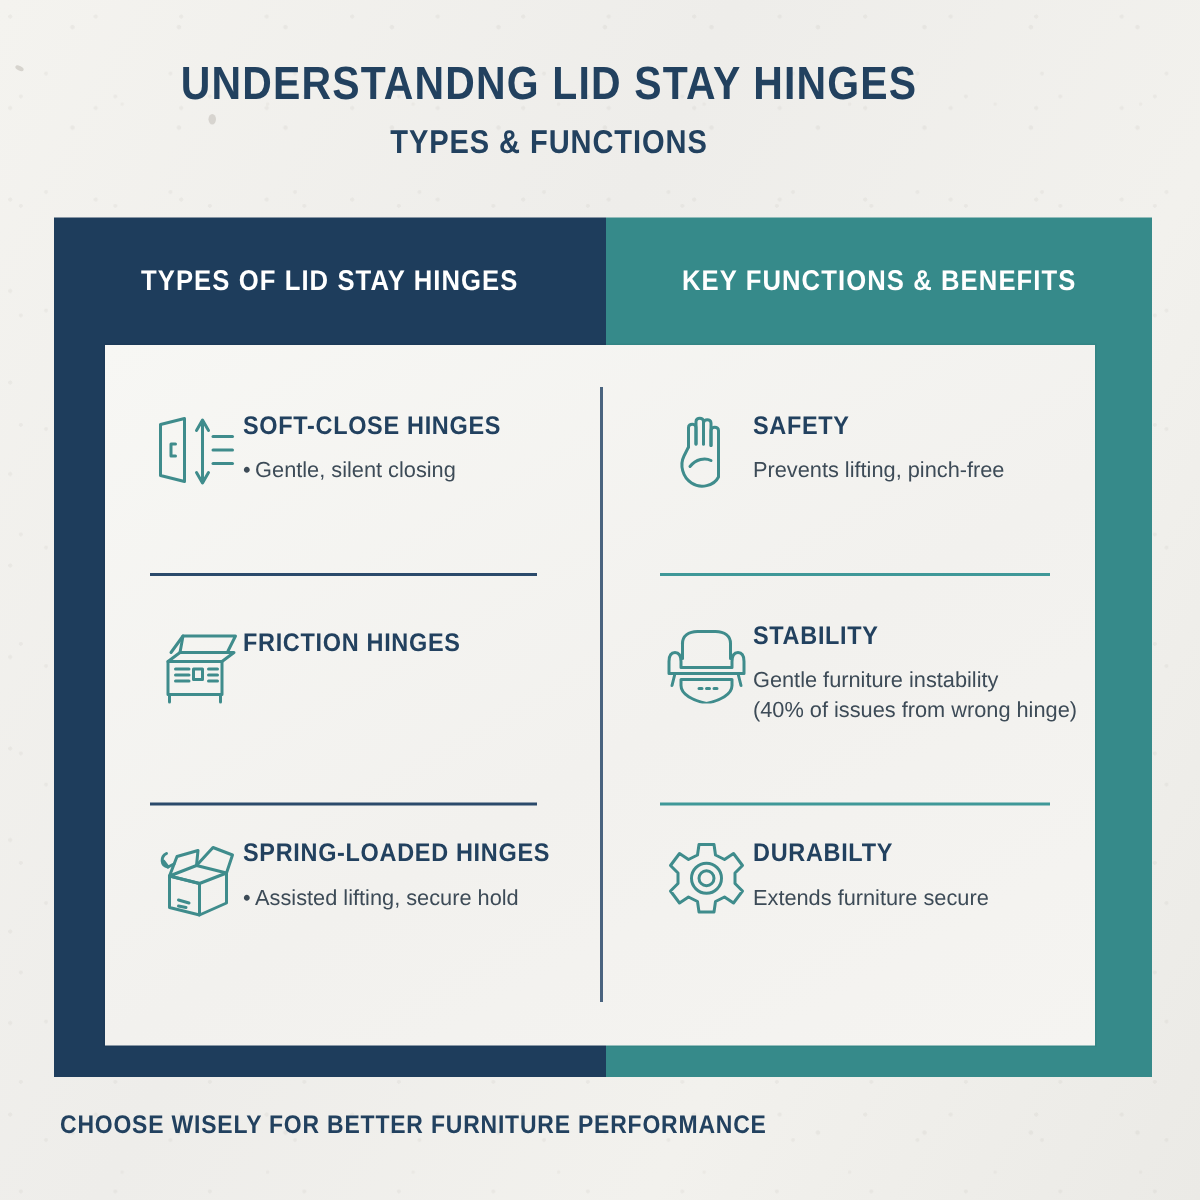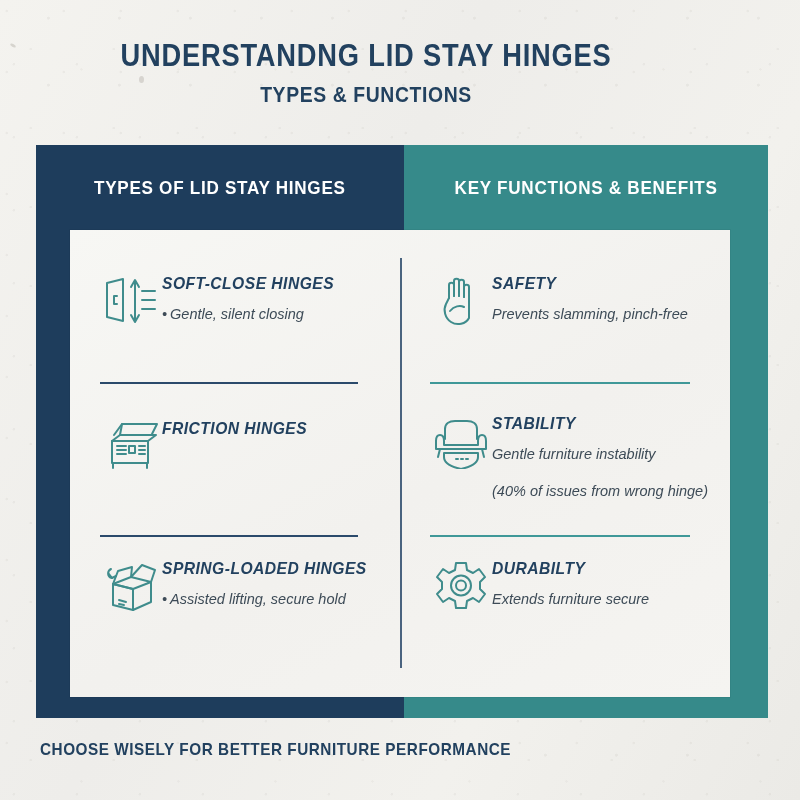--- a/index.html
+++ b/index.html
@@ -70,28 +70,28 @@
     background:linear-gradient(150deg,#f7f7f4 0%,#f2f1ee 55%,#f5f4f1 100%);
     box-shadow:0 0 0 1px rgba(0,0,0,.04);
   }
   #column-divider{
     position:absolute; left:330px; top:28px; width:2px; height:410px;
     background:#2b4a6b; opacity:.85;
   }
 
   .col{ position:absolute; top:0; width:330px; height:467px; }
   #col-types{ left:0; }
-  #col-functions{ left:330px; }
+  #col-functions{ left:340px; }
 
   .item{ position:absolute; display:flex; align-items:flex-start; }
   .icon-box{
     width:62px; min-width:62px; height:62px;
     display:flex; align-items:center; justify-content:center;
   }
-  .item-text{ padding-top:4px;font-style:italic; }
+  .item-text{ padding-top:4px; }
   .item-title{
     font-family:"Liberation Sans Narrow","Liberation Sans", sans-serif;
     font-size:17px; font-weight:bold; letter-spacing:.5px;
     color:#22415f; transform:scaleX(.92); transform-origin:left center;
     white-space:nowrap;
   }
   .item-desc{
     margin-top:11px;
     font-size:14.5px; color:#3d4b57; line-height:1.32;
     white-space:nowrap;
@@ -234,41 +234,41 @@
             <path d="M13 24 L13 11 C13 8, 18 8, 18 11 L18 22"></path>
             <path d="M18 22 L18 7 C18 4, 23 4, 23 7 L23 22"></path>
             <path d="M23 22 L23 8 C23 5, 28 5, 28 8 L28 23"></path>
             <path d="M28 23 L28 13 C28 10, 33 10, 33 13 L33 28"></path>
             <path d="M13 24 L10 30 C7 36, 9 44, 15 48 C21 52, 30 50, 33 44 L33 28"></path>
             <path d="M14 37 C18 32, 24 31, 28 33"></path>
           </svg>
         </div>
         <div class="item-text">
           <div class="item-title">SAFETY</div>
-          <div class="item-desc">Prevents slamming, pinch-free</div>
+          <div class="item-desc">Prevents lifting, pinch-free</div>
         </div>
       </div>
 
       <div class="row-divider div-teal" id="divider-right-1"></div>
 
       <div class="item" id="item-stability">
         <div class="icon-box">
           <svg width="58" height="56" viewBox="0 0 58 56" fill="none" stroke="#3f8c8c" stroke-width="2" stroke-linecap="round" stroke-linejoin="round">
             <path d="M13 16 C13 11, 17 8, 23 8 L35 8 C41 8, 45 11, 45 16 L45 26"></path>
             <path d="M13 16 L13 26"></path>
             <path d="M8 22 C5 22, 4 25, 4 28 L4 36 L54 36 L54 28 C54 25, 53 22, 50 22 C47 22, 46 25, 46 28 L46 32 L12 32 L12 28 C12 25, 11 22, 8 22 Z"></path>
             <path d="M8 36 L6 44 M50 36 L52 44"></path>
             <path d="M12 40 L29 40 L46 40 L46 44 C46 50, 38 54, 29 56 C20 54, 12 50, 12 44 Z"></path>
             <path d="M24 46 L26 46 M29 46 L31 46 M34 46 L36 46"></path>
           </svg>
         </div>
         <div class="item-text">
           <div class="item-title">STABILITY</div>
           <div class="item-desc">Gentle furniture instability</div>
-          <div class="item-desc" style="margin-top:18px">(40% of issues from wrong hinge)</div>
+          <div class="item-desc" style="margin-top:1px">(40% of issues from wrong hinge)</div>
         </div>
       </div>
 
       <div class="row-divider div-teal" id="divider-right-2"></div>
 
       <div class="item" id="item-durability">
         <div class="icon-box">
           <svg width="54" height="54" viewBox="0 0 54 54" fill="none" stroke="#3f8c8c" stroke-width="2" stroke-linecap="round" stroke-linejoin="round">
             <path d="M22 4 L32 4 L33 11 L39 14 L45 10 L51 18 L46 23 L46 30 L51 35 L45 43 L39 39 L33 42 L32 49 L22 49 L21 42 L15 39 L9 43 L3 35 L8 30 L8 23 L3 18 L9 10 L15 14 L21 11 Z"></path>
             <circle cx="27" cy="26.5" r="10"></circle>

